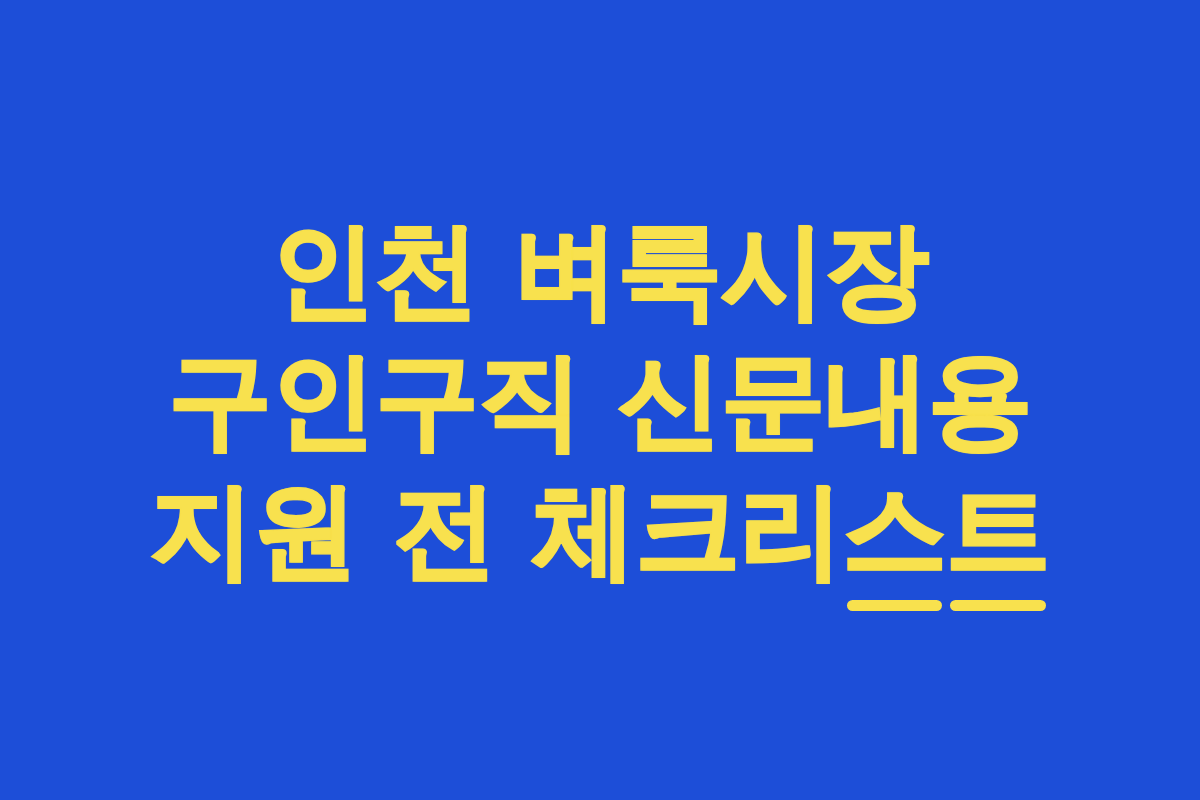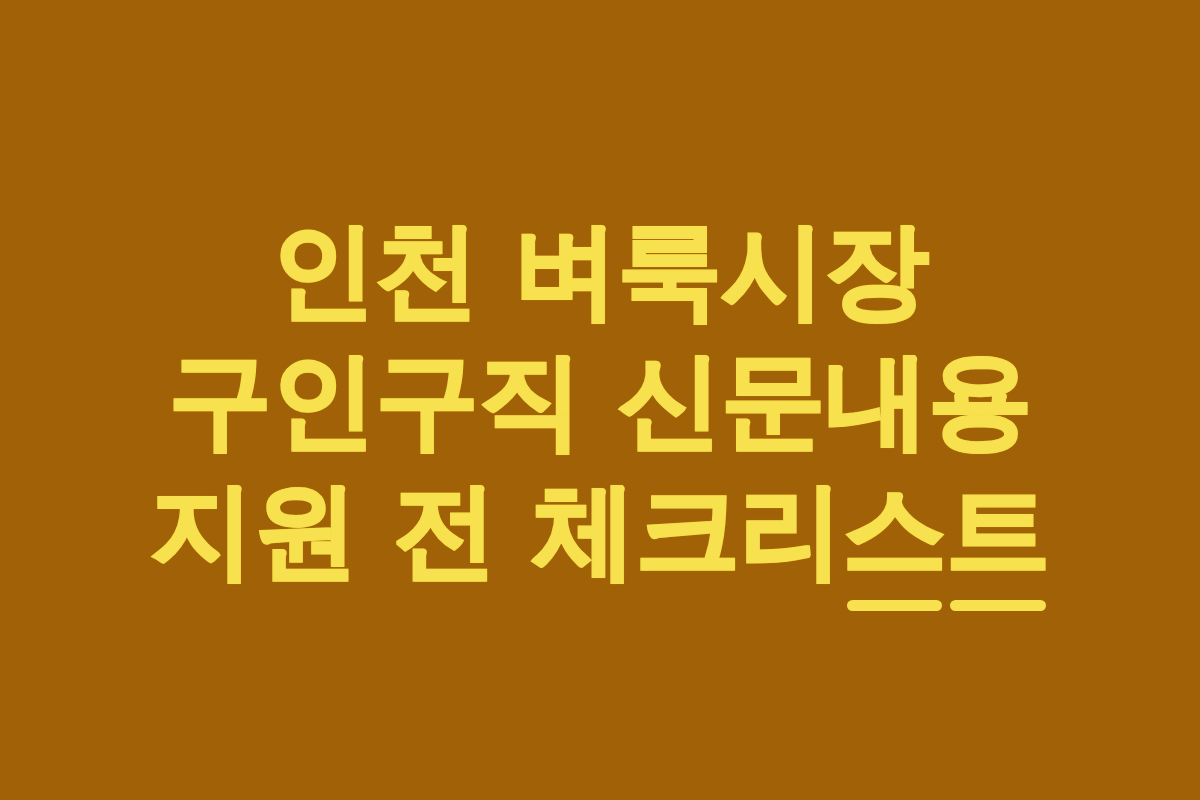--- a/index.html
+++ b/index.html
@@ -74,19 +74,19 @@
     right: 4px;
     bottom: -16px;
     height: 11px;
     border-radius: 6px;
     background: #F8E14E;
   }
 </style>
 </head>
 <body>
 
-<div class="poster" style="background: #a16207;">
+<div class="poster" style="background: #1d4ed8;">
 
   <div class="title-block">
     <h1 class="title-text" style="color: rgb(248, 225, 78); -webkit-text-stroke-color: rgb(248, 225, 78);"><span class="title-head">인천 벼룩시장 구인구직 신문내용 지원 전 체크리</span><span class="tail-underlined"><span class="glyph">스</span><span class="glyph">트</span></span></h1>
   </div>
 
 </div>
 
 </body></html>

